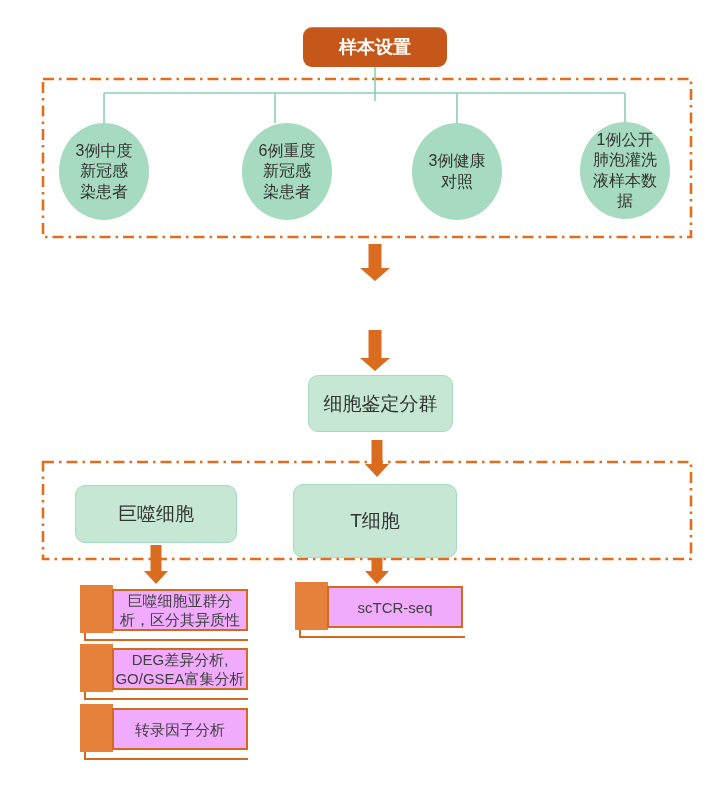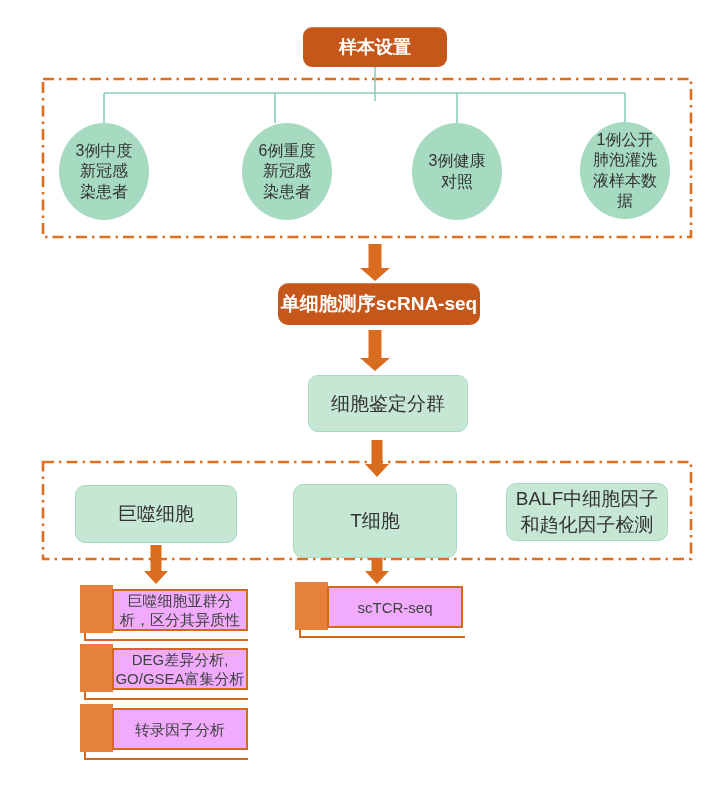--- a/index.html
+++ b/index.html
@@ -14,21 +14,21 @@
   .layer{position:absolute;left:0;top:0;width:714px;height:787px;}
   .node{position:absolute;display:flex;align-items:center;justify-content:center;
         text-align:center;box-sizing:border-box;}
   .node span{white-space:pre-line;}
   .hdr{background:#C5571A;color:#ffffff;font-weight:bold;border-radius:9px;
        box-shadow:inset 0 1px 0 rgba(255,255,255,.25);}
   .top-box{left:303px;top:27px;width:144px;height:40px;font-size:18px;}
   .seq-box{left:278px;top:283px;width:202px;height:42px;font-size:19px;border-radius:10px;}
   .greenbox{background:#C5E7D4;border:1px solid #A6DAC1;border-radius:10px;
             color:#333333;font-size:19px;}
-  .cluster-box{left:308px;top:375px;width:160px;height:57px;}
+  .cluster-box{left:308px;top:375px;width:145px;height:57px;}
   .macro-box{left:75px;top:485px;width:162px;height:58px;}
   .t-box{left:293px;top:484px;width:164px;height:74px;}
   .balf-box{left:506px;top:483px;width:162px;height:58px;line-height:26px;}
   .circle{background:#A6DAC1;border-radius:50%;width:90px;height:97px;
           color:#333333;font-size:16px;line-height:1.26;}
   .c1{left:59px;top:123px;}
   .c2{left:242px;top:123px;text-align:center;}
   .c3{left:412px;top:123px;}
   .c4{left:580px;top:122px;justify-content:center;}
   .callout{position:absolute;}
@@ -95,37 +95,30 @@
     <span>3例健康
 对照</span>
   </div>
   <div class="node circle c4">
     <span>1例公开
 肺泡灌洗
 液样本数
 据</span>
   </div>
 
-  <div class="node hdr seq-box">
-    <span>单细胞测序scRNA-seq</span>
-  </div>
 
   <div class="node greenbox cluster-box">
     <span>细胞鉴定分群</span>
   </div>
 
   <div class="node greenbox macro-box">
     <span>巨噬细胞</span>
   </div>
   <div class="node greenbox t-box">
     <span>T细胞</span>
-  </div>
-  <div class="node greenbox balf-box">
-    <span>BALF中细胞因子
-和趋化因子检测</span>
   </div>
 
   <div class="callout m1">
     <div class="callout-frame"></div>
     <div class="callout-tab"></div>
     <div class="callout-box">
       <span>巨噬细胞亚群分
 析，区分其异质性</span>
     </div>
   </div>

